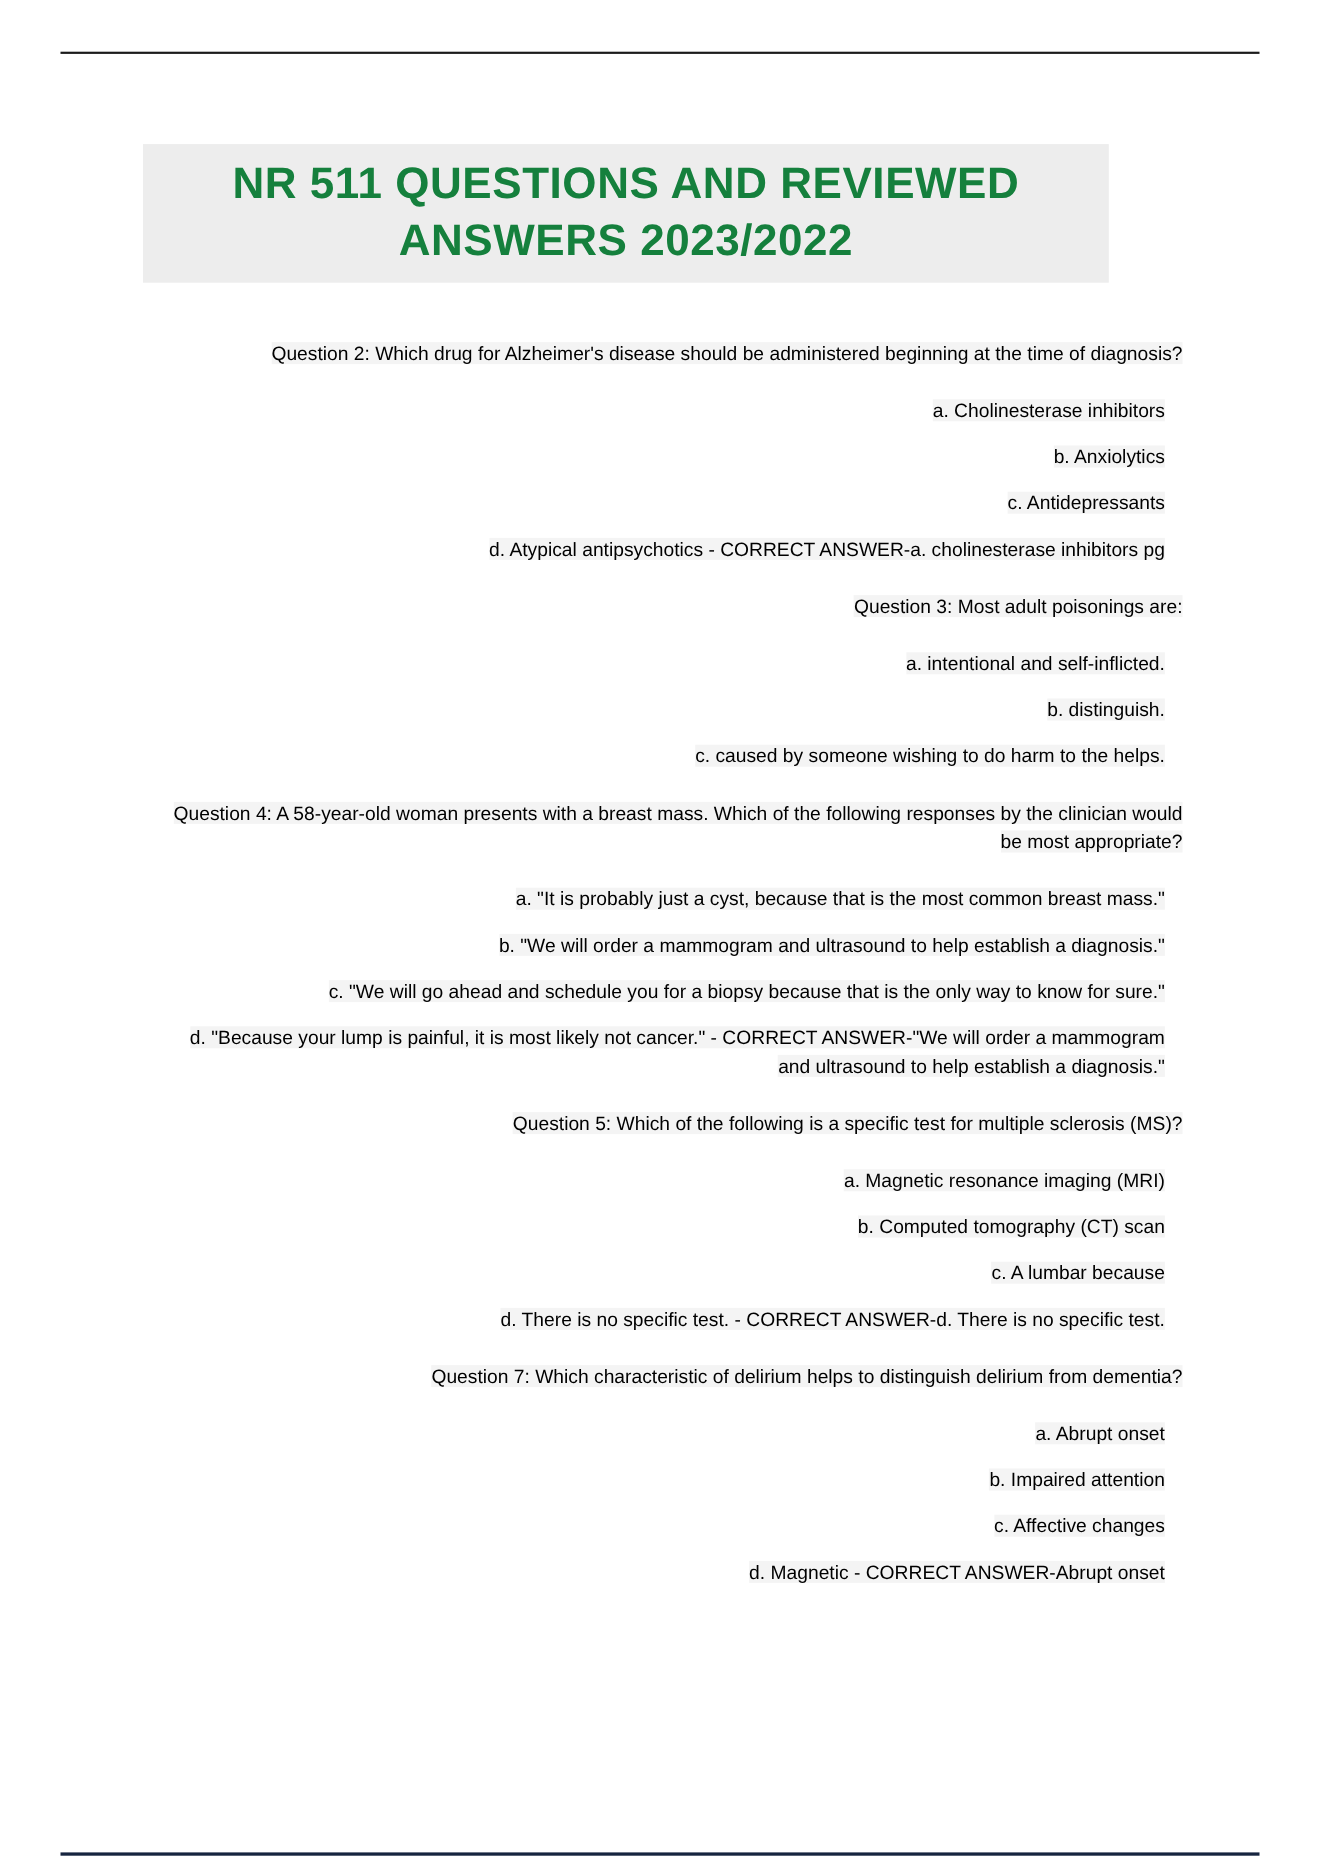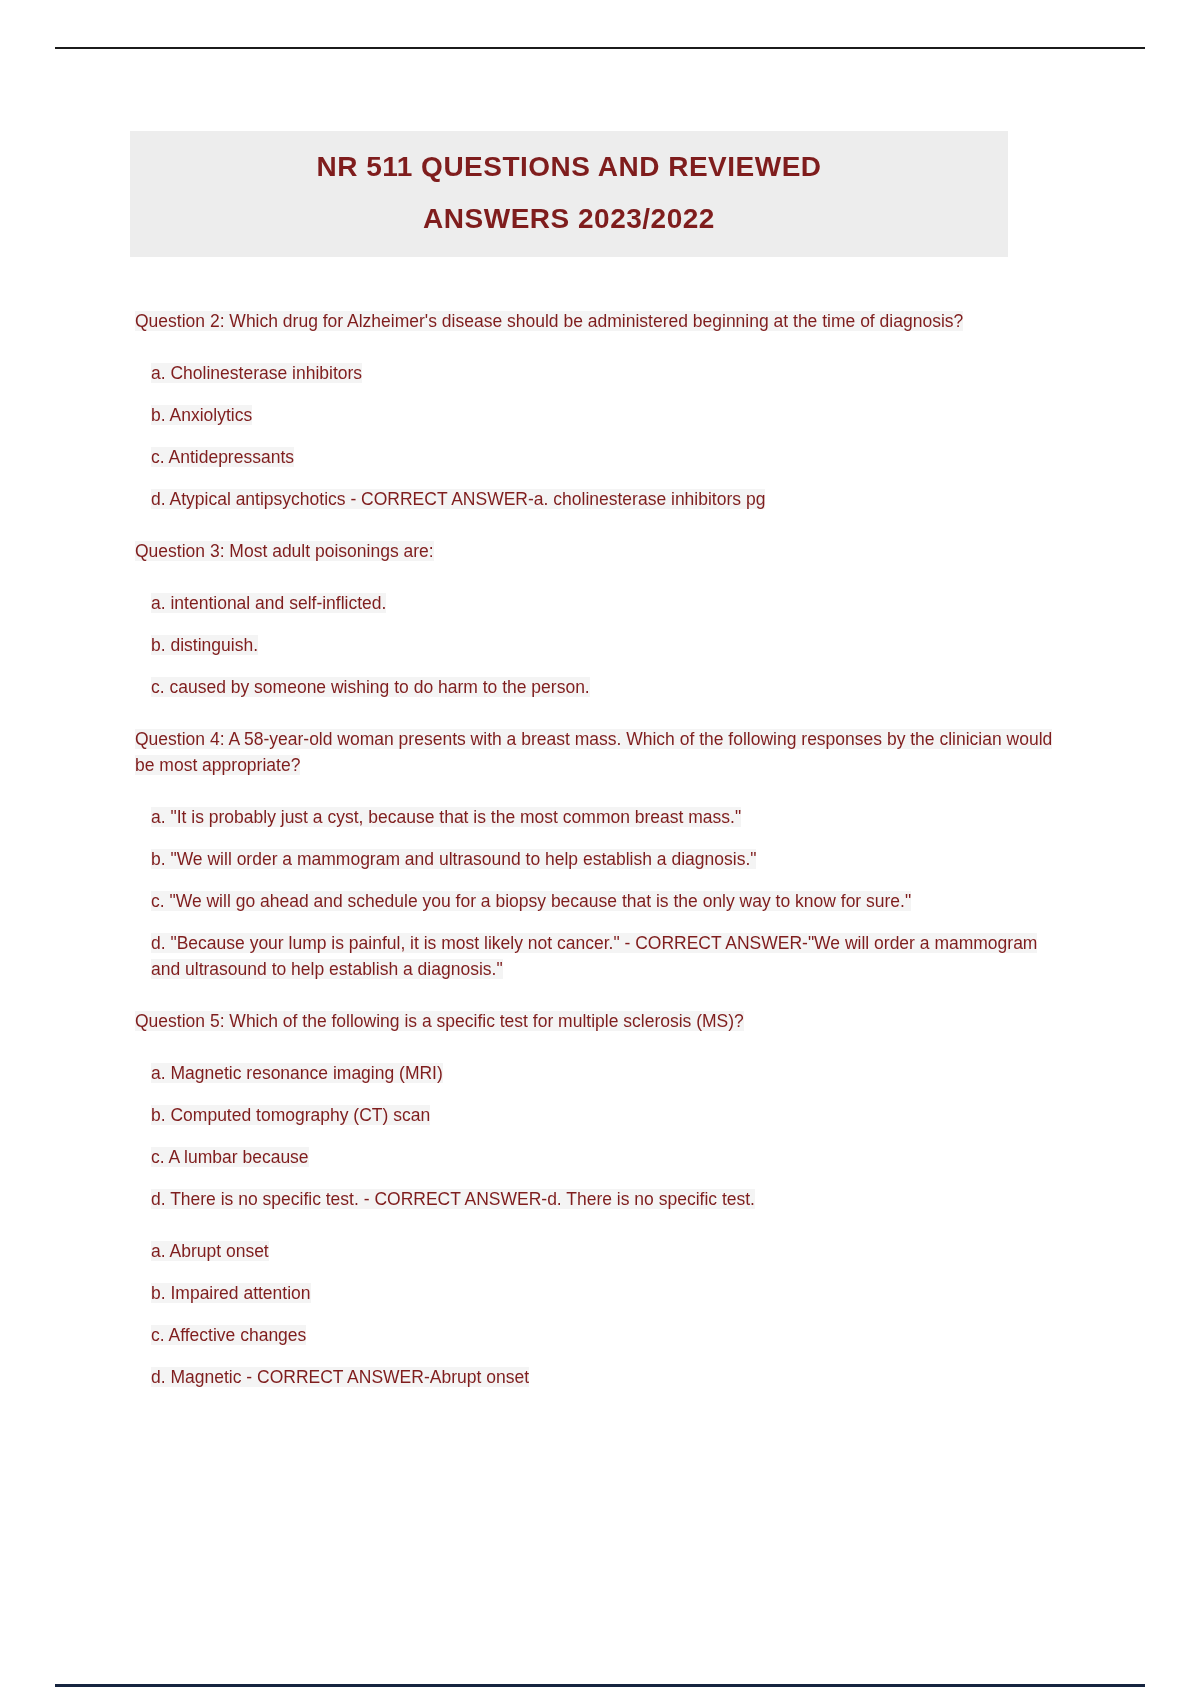--- a/index.html
+++ b/index.html
@@ -35,34 +35,35 @@
     position: absolute;
     left: 130px;
     top: 131px;
     width: 878px;
     background: #ededed;
     padding: 10px 0 12px 0;
     text-align: center;
   }
   .title-line {
     display: block;
-    color: #7f1d1d;
-    font-size: 28px;
+    color: #15803d;
+    font-size: 40px;
     font-weight: bold;
     line-height: 52px;
     letter-spacing: 0.5px;
   }
   .content {
     position: absolute;
     left: 135px;
     top: 308px;
     width: 940px;
-    color: #7f1d1d;
+    color: #000000;
     font-size: 17.5px;
     line-height: 26px;
+    text-align: right;
   }
   .q {
     margin: 0 0 26px 0;
   }
   .prompt {
     margin: 0 0 26px 0;
   }
   .opt {
     margin: 16px;
   }
@@ -91,40 +92,41 @@
       <p class="opt"><span class="hl">a. Cholinesterase inhibitors</span></p>
       <p class="opt"><span class="hl">b. Anxiolytics</span></p>
       <p class="opt"><span class="hl">c. Antidepressants</span></p>
       <p class="opt"><span class="hl">d. Atypical antipsychotics - CORRECT ANSWER-a. cholinesterase inhibitors pg</span></p>
     </section>
 
     <section class="q">
       <p class="prompt"><span class="hl">Question 3: Most adult poisonings are:</span></p>
       <p class="opt"><span class="hl">a. intentional and self-inflicted.</span></p>
       <p class="opt"><span class="hl">b. distinguish.</span></p>
-      <p class="opt"><span class="hl">c. caused by someone wishing to do harm to the person.</span></p>
+      <p class="opt"><span class="hl">c. caused by someone wishing to do harm to the helps.</span></p>
     </section>
 
     <section class="q">
       <p class="prompt"><span class="hl">Question 4: A 58-year-old woman presents with a breast mass. Which of the following responses by the clinician would be most appropriate?</span></p>
       <p class="opt"><span class="hl">a. "It is probably just a cyst, because that is the most common breast mass."</span></p>
       <p class="opt"><span class="hl">b. "We will order a mammogram and ultrasound to help establish a diagnosis."</span></p>
       <p class="opt"><span class="hl">c. "We will go ahead and schedule you for a biopsy because that is the only way to know for sure."</span></p>
       <p class="opt"><span class="hl">d. "Because your lump is painful, it is most likely not cancer." - CORRECT ANSWER-"We will order a mammogram and ultrasound to help establish a diagnosis."</span></p>
     </section>
 
     <section class="q">
       <p class="prompt"><span class="hl">Question 5: Which of the following is a specific test for multiple sclerosis (MS)?</span></p>
       <p class="opt"><span class="hl">a. Magnetic resonance imaging (MRI)</span></p>
       <p class="opt"><span class="hl">b. Computed tomography (CT) scan</span></p>
       <p class="opt"><span class="hl">c. A lumbar because</span></p>
       <p class="opt"><span class="hl">d. There is no specific test. - CORRECT ANSWER-d. There is no specific test.</span></p>
     </section>
 
     <section class="q">
+      <p class="prompt"><span class="hl">Question 7: Which characteristic of delirium helps to distinguish delirium from dementia?</span></p>
       <p class="opt"><span class="hl">a. Abrupt onset</span></p>
       <p class="opt"><span class="hl">b. Impaired attention</span></p>
       <p class="opt"><span class="hl">c. Affective changes</span></p>
       <p class="opt"><span class="hl">d. Magnetic - CORRECT ANSWER-Abrupt onset</span></p>
     </section>
 
   </div>
 
   <div class="rule-bottom"></div>
 

